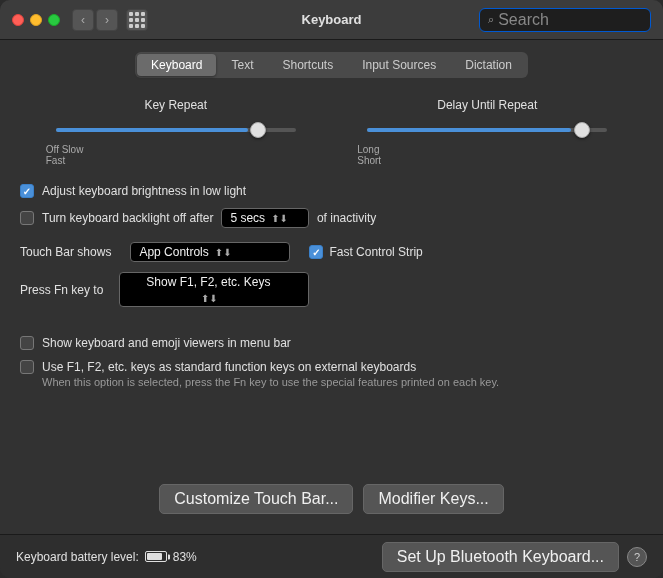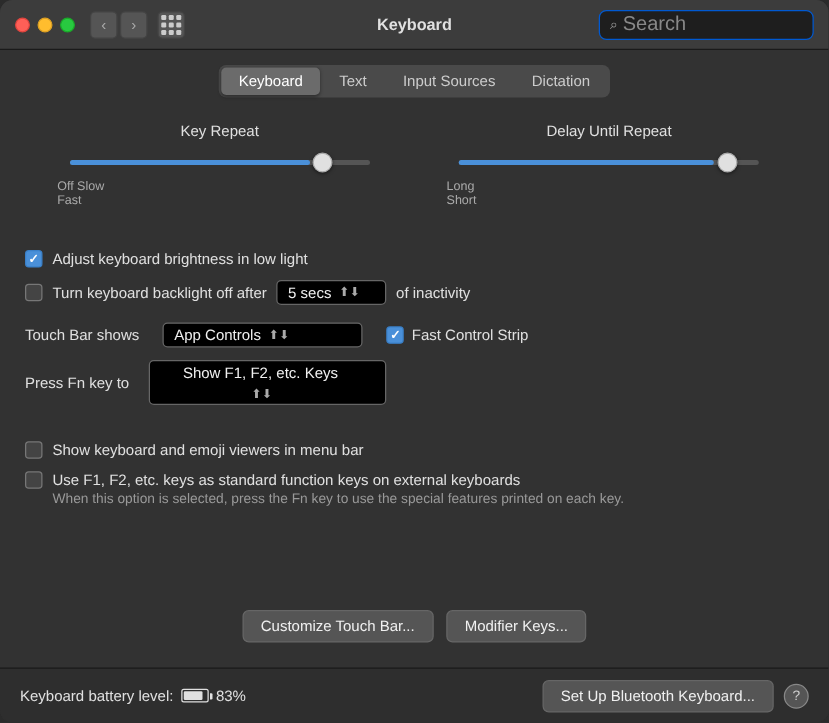--- a/index.html
+++ b/index.html
@@ -157,21 +157,21 @@
     .tab.active {
       background: #6b6b6b;
       color: #fff;
       box-shadow: 0 1px 3px rgba(0,0,0,0.4);
     }
 
     
     .sliders-section {
       display: flex;
       justify-content: space-around;
-      margin-bottom: 34px;
+      margin-bottom: 18px;
     }
 
     .slider-group {
       display: flex;
       flex-direction: column;
       align-items: center;
       width: 260px;
     }
 
     .slider-label {
@@ -330,21 +330,21 @@
       margin-top: auto;
       padding-top: 16px;
     }
 
     .btn {
       background: #555;
       border: 1px solid #666;
       border-radius: 5px;
       padding: 5px 14px;
       color: #f0f0f0;
-      font-size: 12px;
+      font-size: 16px;
       cursor: pointer;
     }
 
     
     .status-bar {
       height: 44px;
       background: #2e2e2e;
       border-top: 1px solid #1a1a1a;
       display: flex;
       align-items: center;
@@ -457,20 +457,21 @@
       <input class="search-input" type="text" placeholder="Search" style="">
     </div>
   </div>
 
   <div class="content">
 
     <div class="tabs">
       <div class="tab-group">
         <div class="tab active">Keyboard</div>
         <div class="tab">Text</div>
+        <div class="tab">Shortcuts</div>
         <div class="tab">Input Sources</div>
         <div class="tab">Dictation</div>
       </div>
     </div>
 
     <div class="sliders-section">
 
       <div class="slider-group">
         <div class="slider-label">Key Repeat</div>
         <div class="slider-container">

